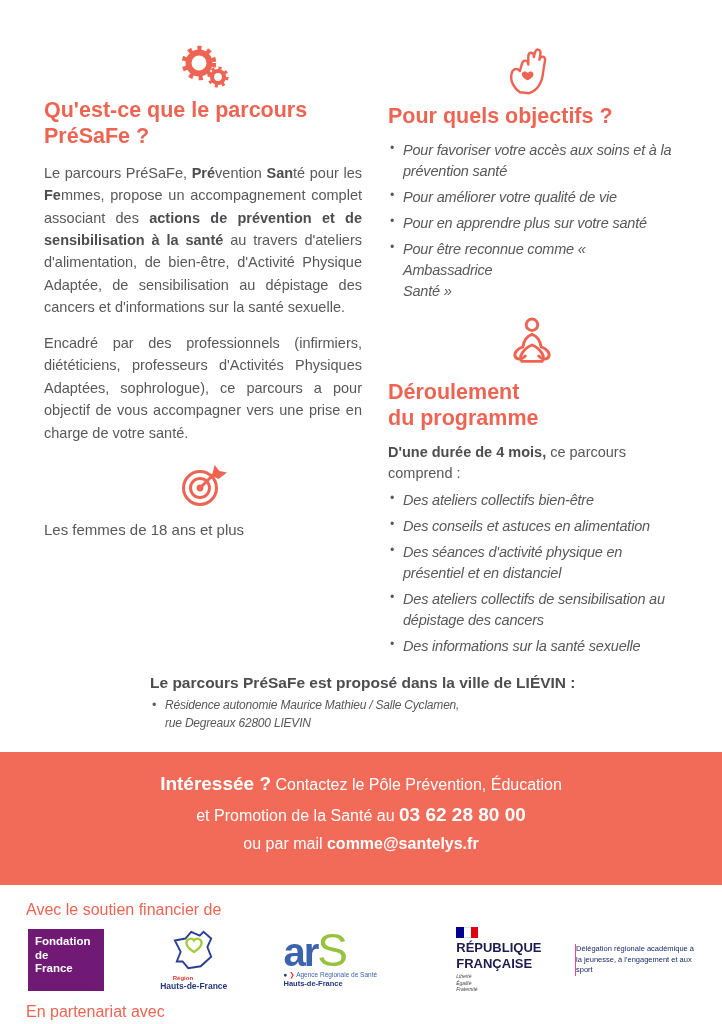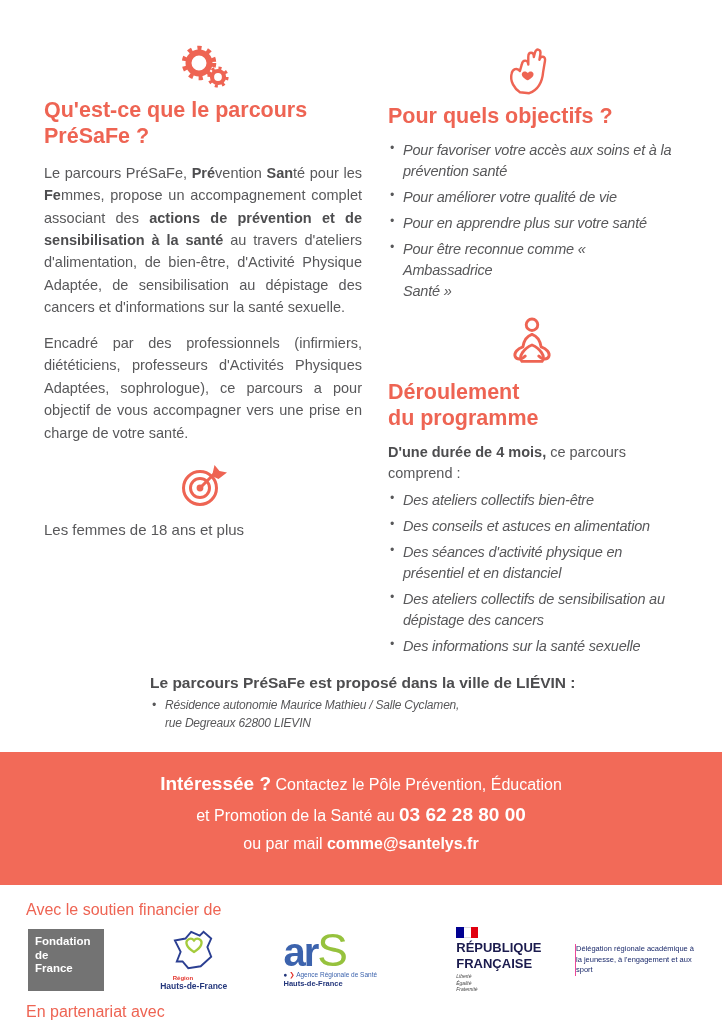--- a/index.html
+++ b/index.html
@@ -25,21 +25,21 @@
   
   .banner{margin-top:20px;background:#f26a58;color:#fff;text-align:center;padding:16px 30px 28px;}
   .banner .line{font-size:16px;line-height:1.65;}
   .banner b{font-weight:bold;}
   .banner .big{font-size:19px;}
   
   .soutien-label,.partenariat-label{color:#ee6453;font-size:16px;margin:16px 0 8px 26px;}
   .partenariat-label{margin-top:10px;}
   .logo-row{display:flex;align-items:center;justify-content:space-between;margin:0 28px;}
   
-  .logo-fdf{width:76px;height:62px;background:#737373;color:#fff;font-size:11.5px;font-weight:bold;line-height:1.2;padding:6px 0 0 7px;box-sizing:border-box;white-space:pre-line;}
+  .logo-fdf{width:76px;height:62px;background:#701a75;color:#fff;font-size:11.5px;font-weight:bold;line-height:1.2;padding:6px 0 0 7px;box-sizing:border-box;white-space:pre-line;}
   
   .logo-region{text-align:center;width:70px;}
   .region-small{color:#e2342c;font-size:6px;font-weight:bold;text-align:left;margin-left:14px;}
   .region-name{color:#24377c;font-size:8.5px;font-weight:bold;}
   
   .logo-ars{text-align:left;width:118px;}
   .ars-word{line-height:0.8;}
   .ars-ar{color:#3c63ad;font-weight:bold;font-size:40px;letter-spacing:-2px;}
   .ars-s{color:#96c23d;font-size:46px;font-weight:normal;}
   .ars-line1{font-size:6.5px;color:#3c63ad;margin-top:2px;}

